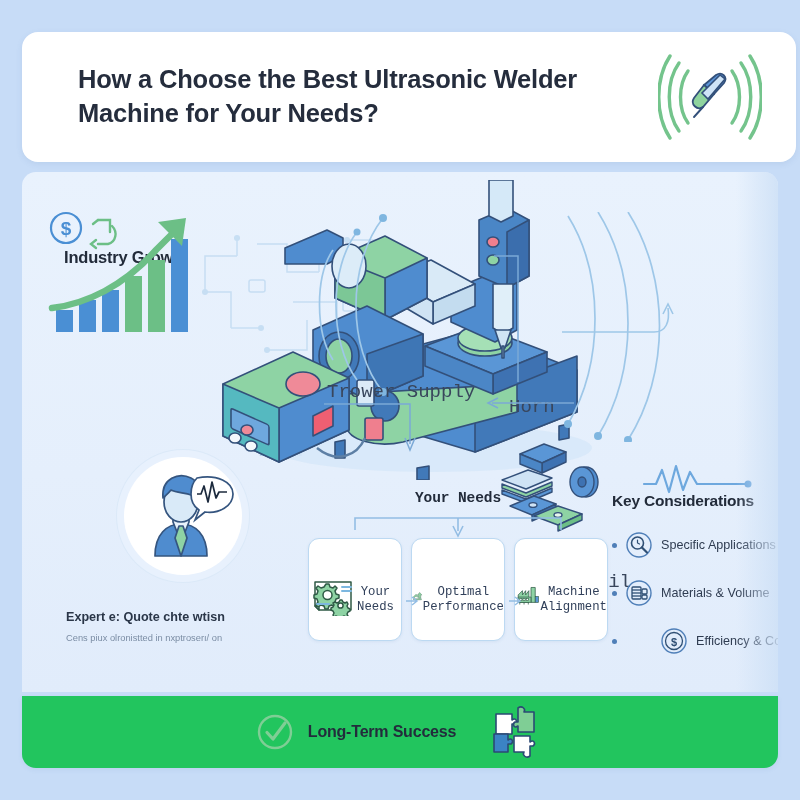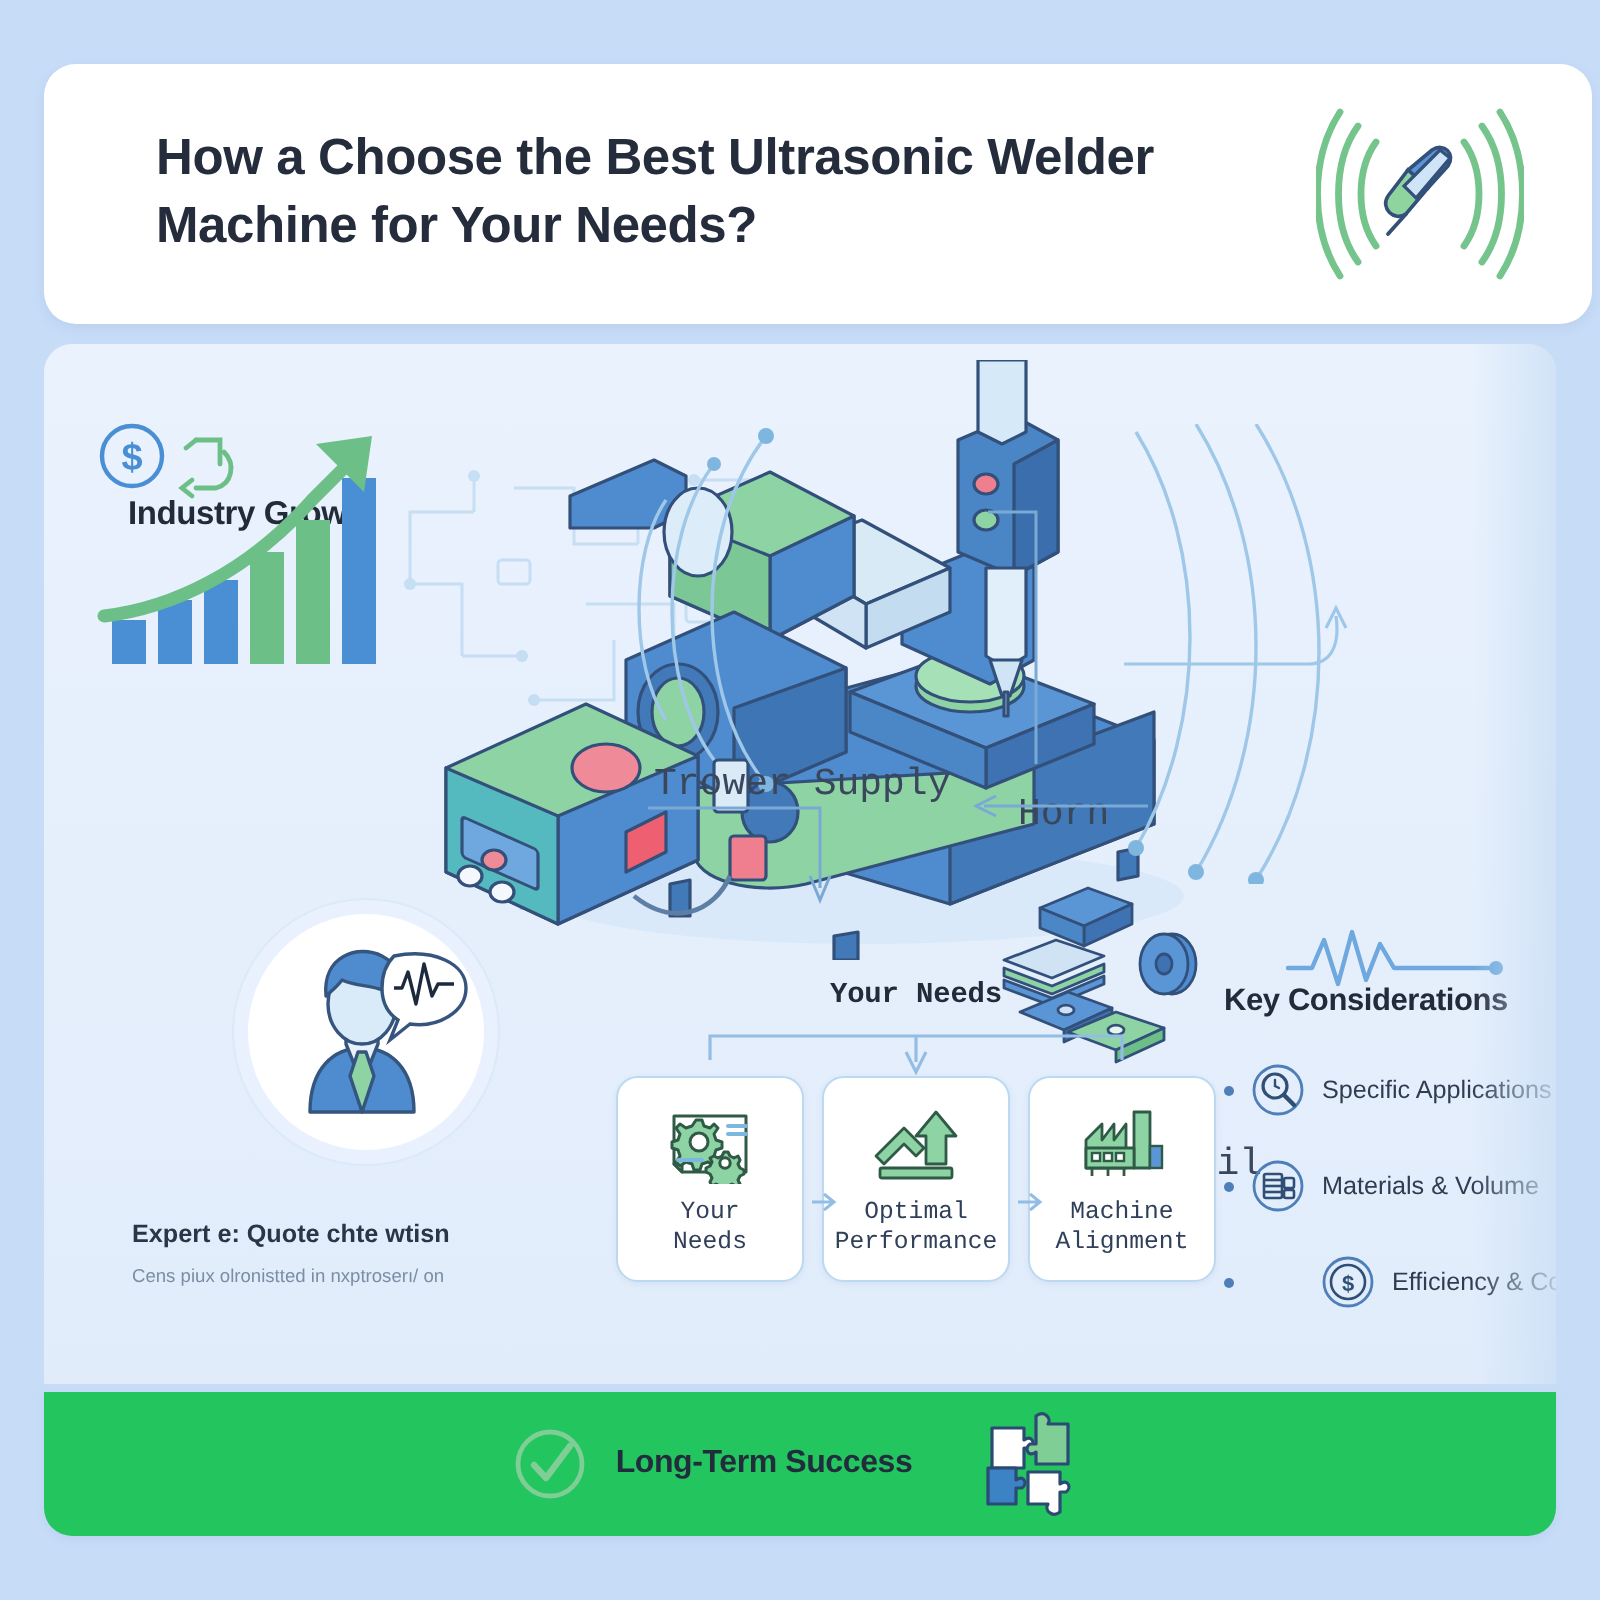--- a/index.html
+++ b/index.html
@@ -90,21 +90,21 @@
   .flow { position: absolute; left: 286px; top: 318px; width: 300px; font-family: Liberation Mono, monospace; }
   .flow-title {
     font-size: 14.5px; font-weight: bold; color: #222b3a; text-align:center;
     letter-spacing:-.1px;
   }
   .flow-connector { position:absolute; left: 0; top: 22px; width: 300px; height: 26px;}
   .flow-cards { position: absolute; left: 0; top: 48px; display:flex; gap: 9px; }
   .flow-card {
     width: 94px; height: 103px; background: #fff;
     border: 1.6px solid #bcd9f2; border-radius: 11px;
-    display:flex; flex-direction:column; align-items:center; justify-content:flex-start;
+    display:flex; flex-direction:row; align-items:center; justify-content:flex-start;
     padding-top: 13px;
     box-shadow: 0 1px 3px rgba(90,130,180,.10);
   }
   .flow-icon { width: 48px; height: 40px; }
   .flow-label {
     margin-top: 7px; font-size: 12.3px; color: #31405a; text-align:center;
     line-height: 1.22;
   }
   .flow-arrow { position:absolute; top: 105px; width: 14px; height: 12px; }
 

